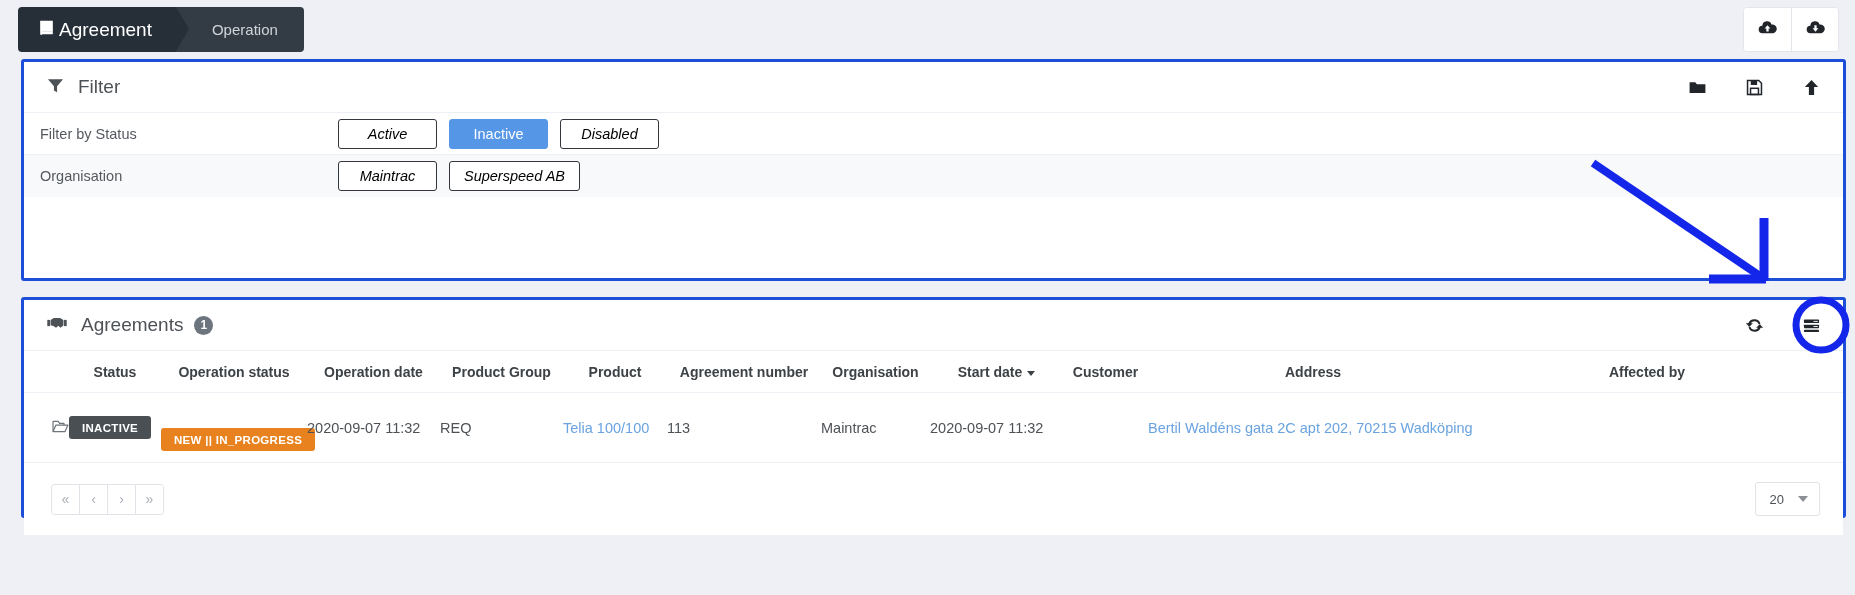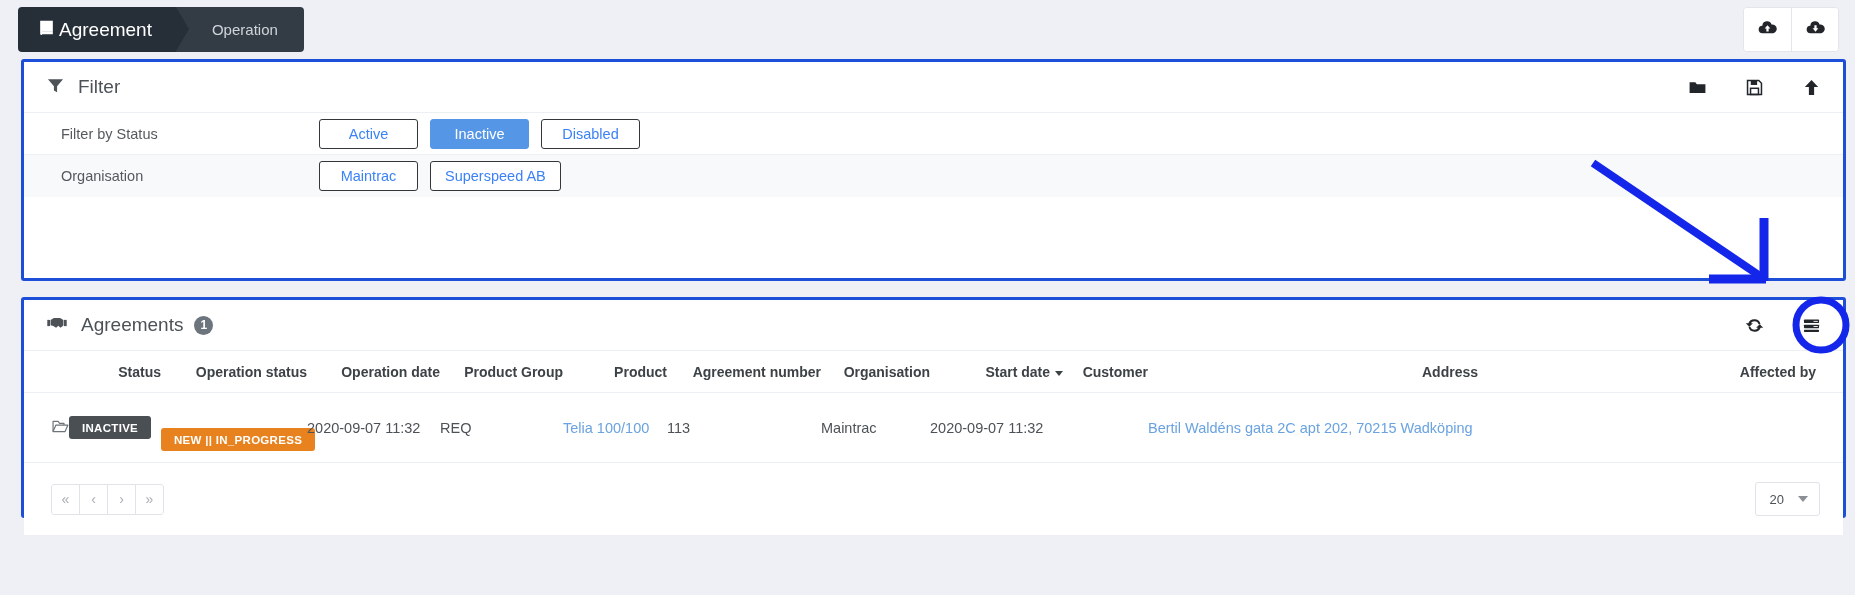--- a/index.html
+++ b/index.html
@@ -75,40 +75,40 @@
   .badge-count {
     display: inline-flex; align-items: center; justify-content: center;
     min-width: 19px; height: 19px; padding: 0 5px; margin-left: 11px;
     border-radius: 10px; background: #6c757d; color: #ffffff;
     font-size: 12px; font-weight: 700;
   }
 
   
   .frow {
     display: flex; align-items: center; height: 42px;
-    padding-left: 37px; border-bottom: 1px solid #eceff3;
+    padding-left: 16px; border-bottom: 1px solid #eceff3; gap: 40px;
   }
   .frow:nth-of-type(odd) { background: #f8f9fa; }
   .frow:nth-of-type(even) { background: #ffffff; }
   .frow:last-child { border-bottom: none; }
   .frow .flabel { font-size: 14.5px; color: #55595e; width: 258px; flex: none; }
   .fbtns { display: flex; gap: 12px; }
   .fbtn {
     min-width: 99px; height: 30px; padding: 0 14px;
     display: inline-flex; align-items: center; justify-content: center;
     font-size: 14.5px; border-radius: 3px; cursor: pointer; white-space: nowrap;
   }
-  .fbtn.off { background: #ffffff; border: 1px solid #33373b; color: #3b82f6; }
+  .fbtn.off { background: #ffffff; border: 1px solid #33373b; color: #000000; font-style: italic; }
   .fbtn.on  { background: #5596e6; border: 1px solid #5596e6; color: #ffffff; }
 
   
   table.grid { width: 100%; border-collapse: collapse; table-layout: fixed; }
   table.grid th {
     font-size: 14px; font-weight: 700; color: #3d4246;
-    text-align: right; padding: 13px 0 12px 0; background: #ffffff;
+    text-align: center; padding: 13px 0 12px 0; background: #ffffff;
     border-bottom: 1px solid #eceff3; white-space: nowrap;
   }
   table.grid td {
     font-size: 14.5px; color: #4d5257; padding: 11px 0;
     border-bottom: 1px solid #eceff3; white-space: nowrap;
     background: #ffffff;
   }
   .c-icon   { width: 45px; padding-left: 27px !important; }
   .c-status { width: 92px; }
   .c-ops    { width: 146px; }

